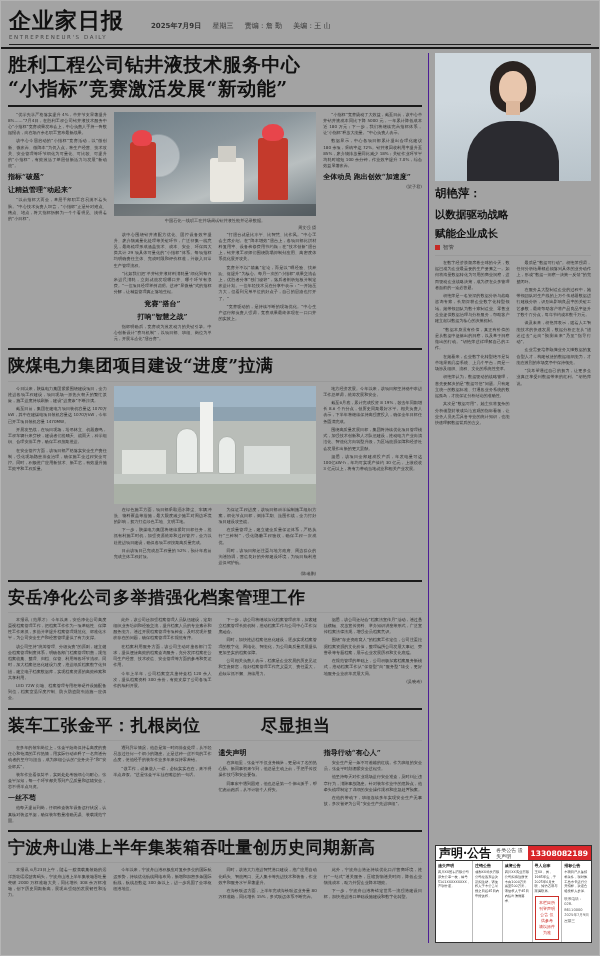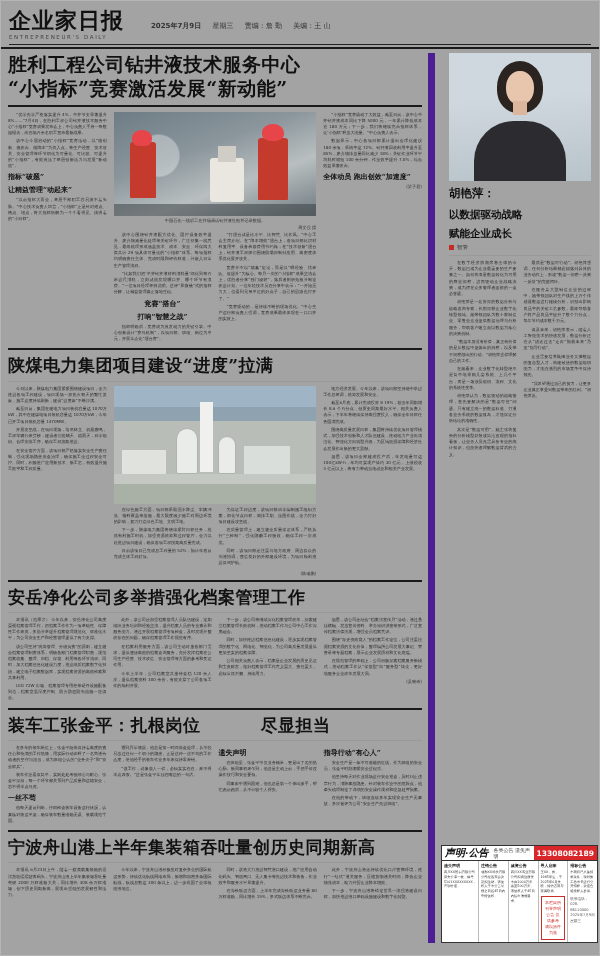--- a/index.html
+++ b/index.html
@@ -80,22 +80,22 @@
   
   .body {
     display: flex;
     padding: 4px 7px 6px 7px;
     gap: 6px;
     height: 900px;
   }
   .left-col { width: 414px; position: relative; }
   .right-col {
     width: 163px;
-    border-left: 7px solid #4c1d95;
-    padding-left: 14px;
+    border-left: 1px solid #4c1d95;
+    padding-left: 6px;
     position: relative;
   }
   
   .headline {
     font-family: "DejaVu Serif", "Liberation Serif", serif;
     font-weight: bold;
     color: #111;
     line-height: 1.25;
     letter-spacing: 0.5px;
   }
@@ -181,22 +181,22 @@
     width: 157px;
     border: 1px solid #333;
     background: #fff;
   }
   .cl-head {
     display: flex; align-items: stretch; height: 15px;
     border-bottom: 1px solid #333;
   }
   .cl-title {
     font-family: "DejaVu Serif", "Liberation Serif", serif;
-    font-weight: bold; font-size: 10px; color: #111;
-    padding: 1px 3px; display: flex; align-items: center; white-space: nowrap; font-style: italic;
+    font-weight: bold; font-size: 12px; color: #111;
+    padding: 1px 3px; display: flex; align-items: center; white-space: nowrap;
   }
   .cl-sub { font-size: 5px; color: #444; display: flex; align-items: center; padding: 0 2px; }
   .cl-phone {
     background: #d9262a; color: #fff; font-weight: bold; font-size: 7.5px;
     display: flex; align-items: center; padding: 0 3px; margin-left: auto;
   }
   .cl-grid { display: flex; }
   .cl-cell {
     flex: 1; border-right: 1px solid #bbb; padding: 2px;
     font-size: 3.3px; line-height: 1.45; color: #333;

